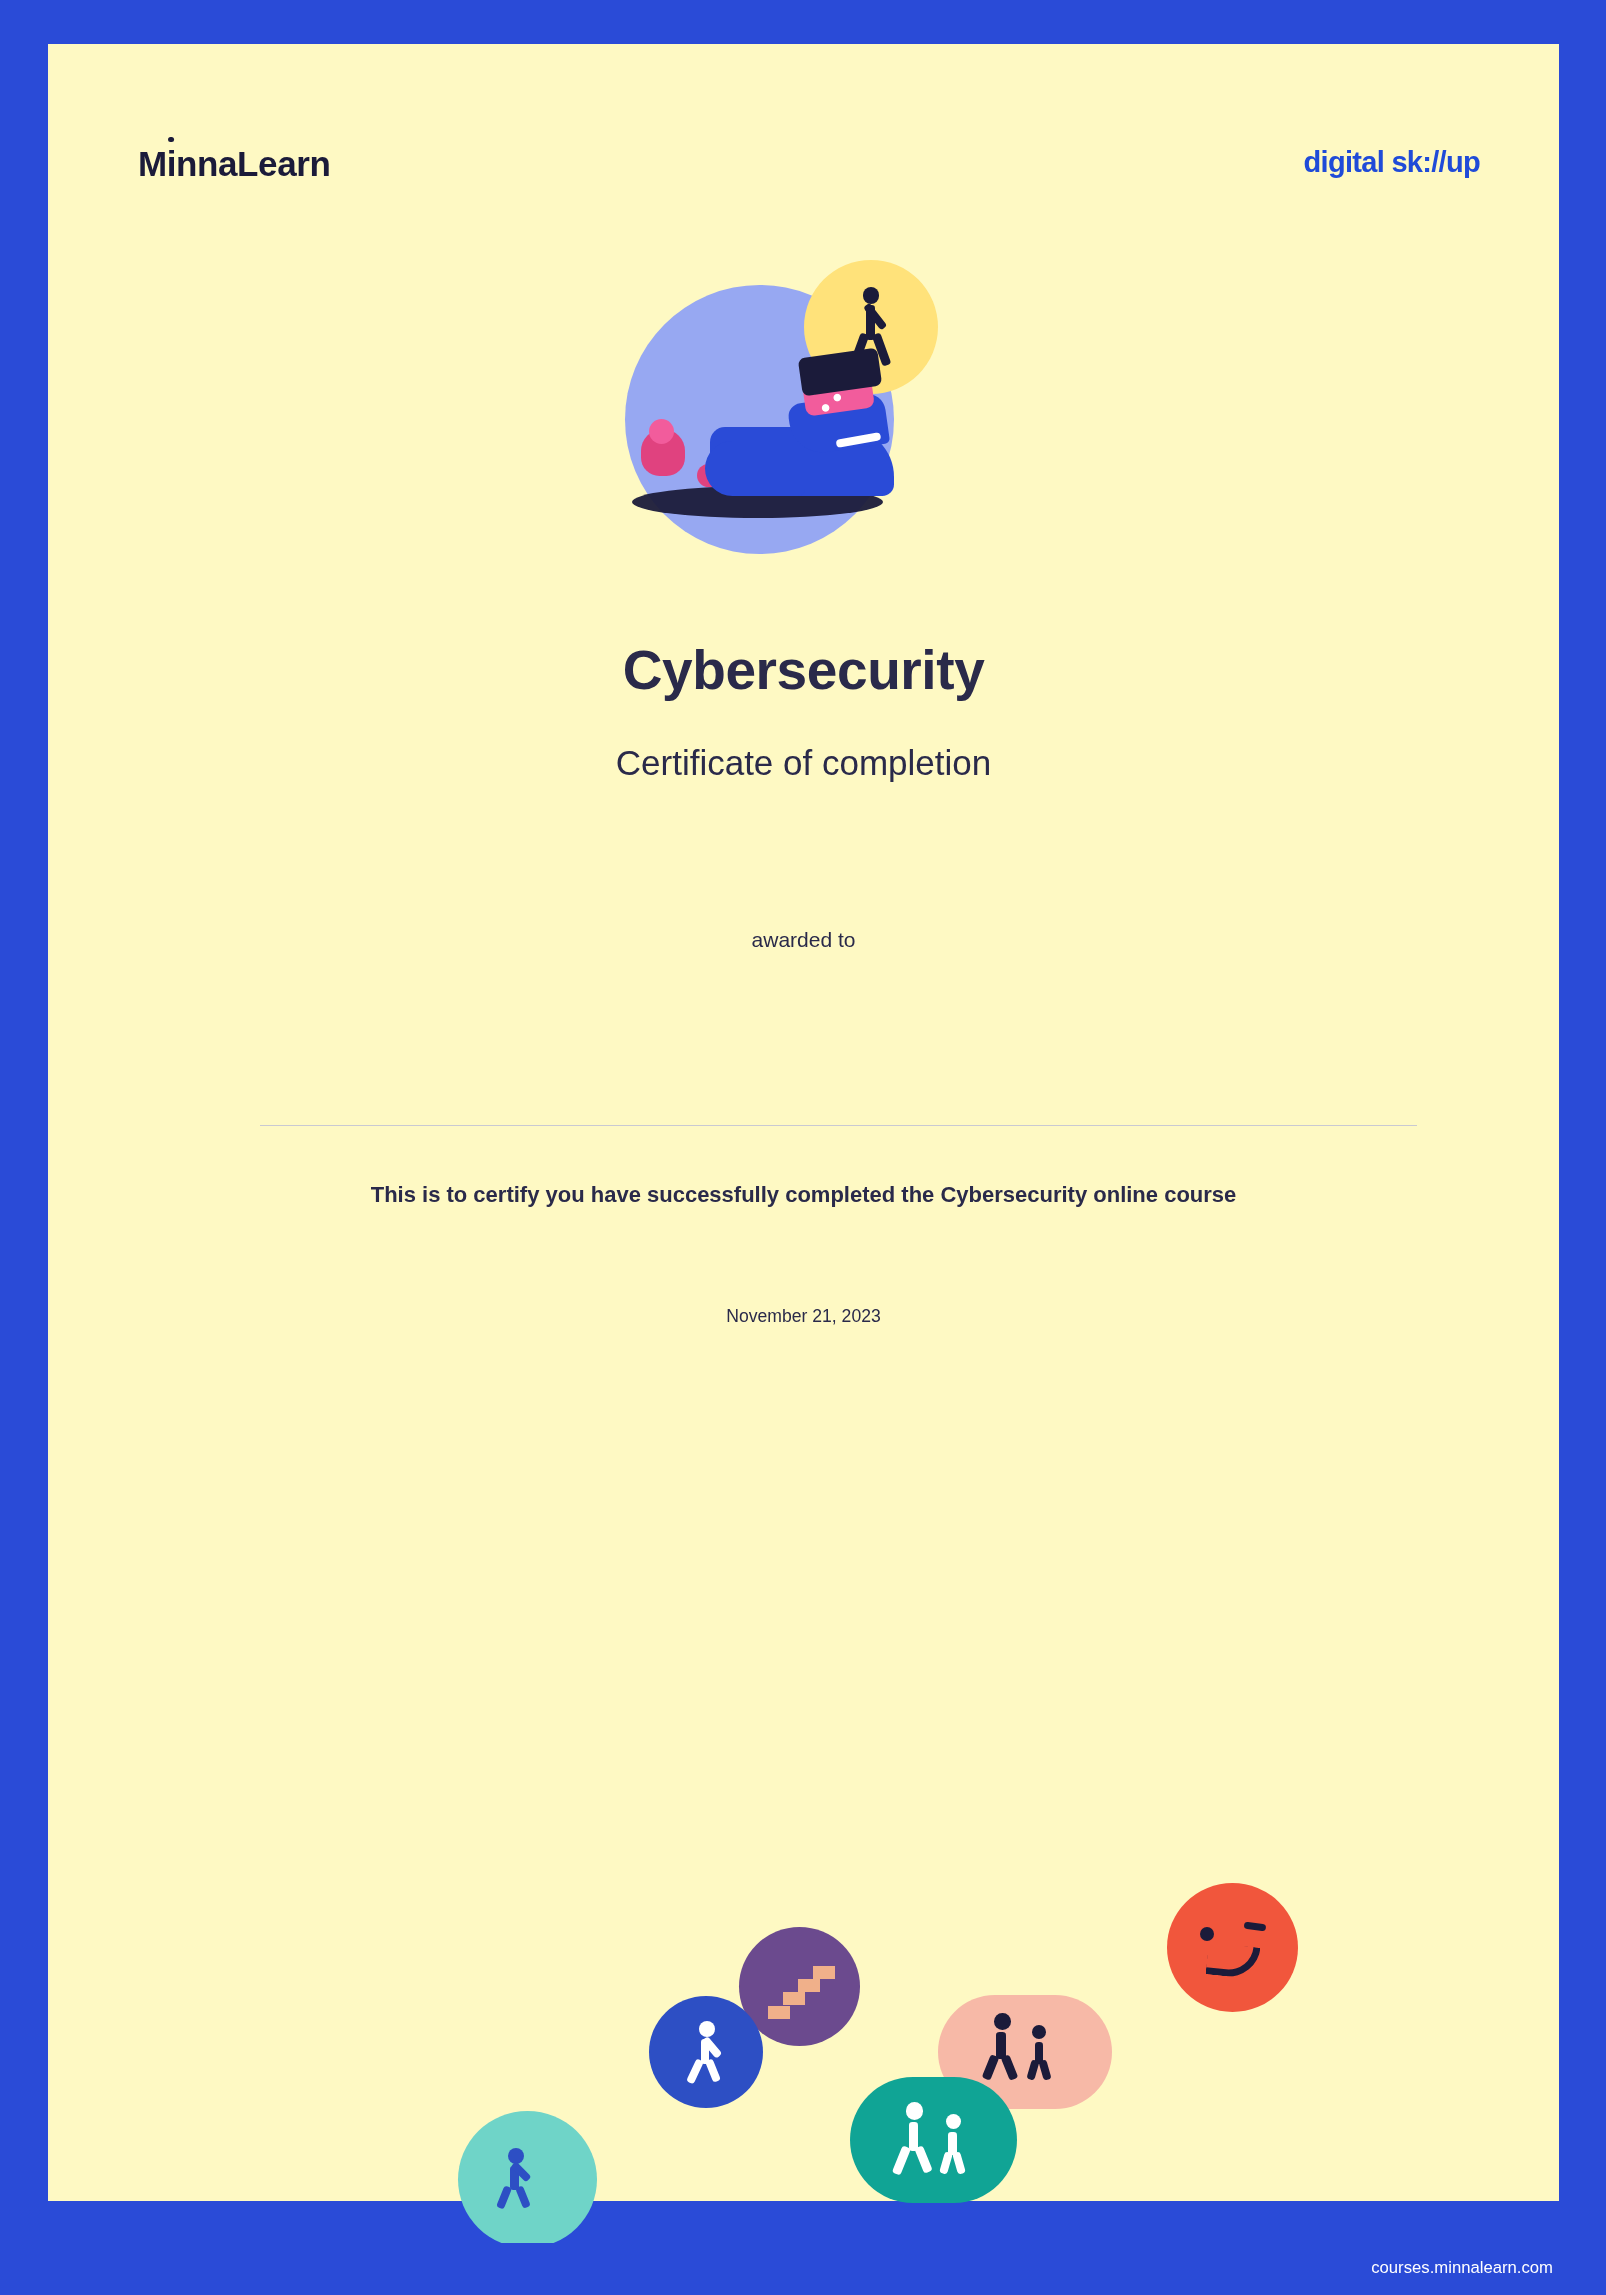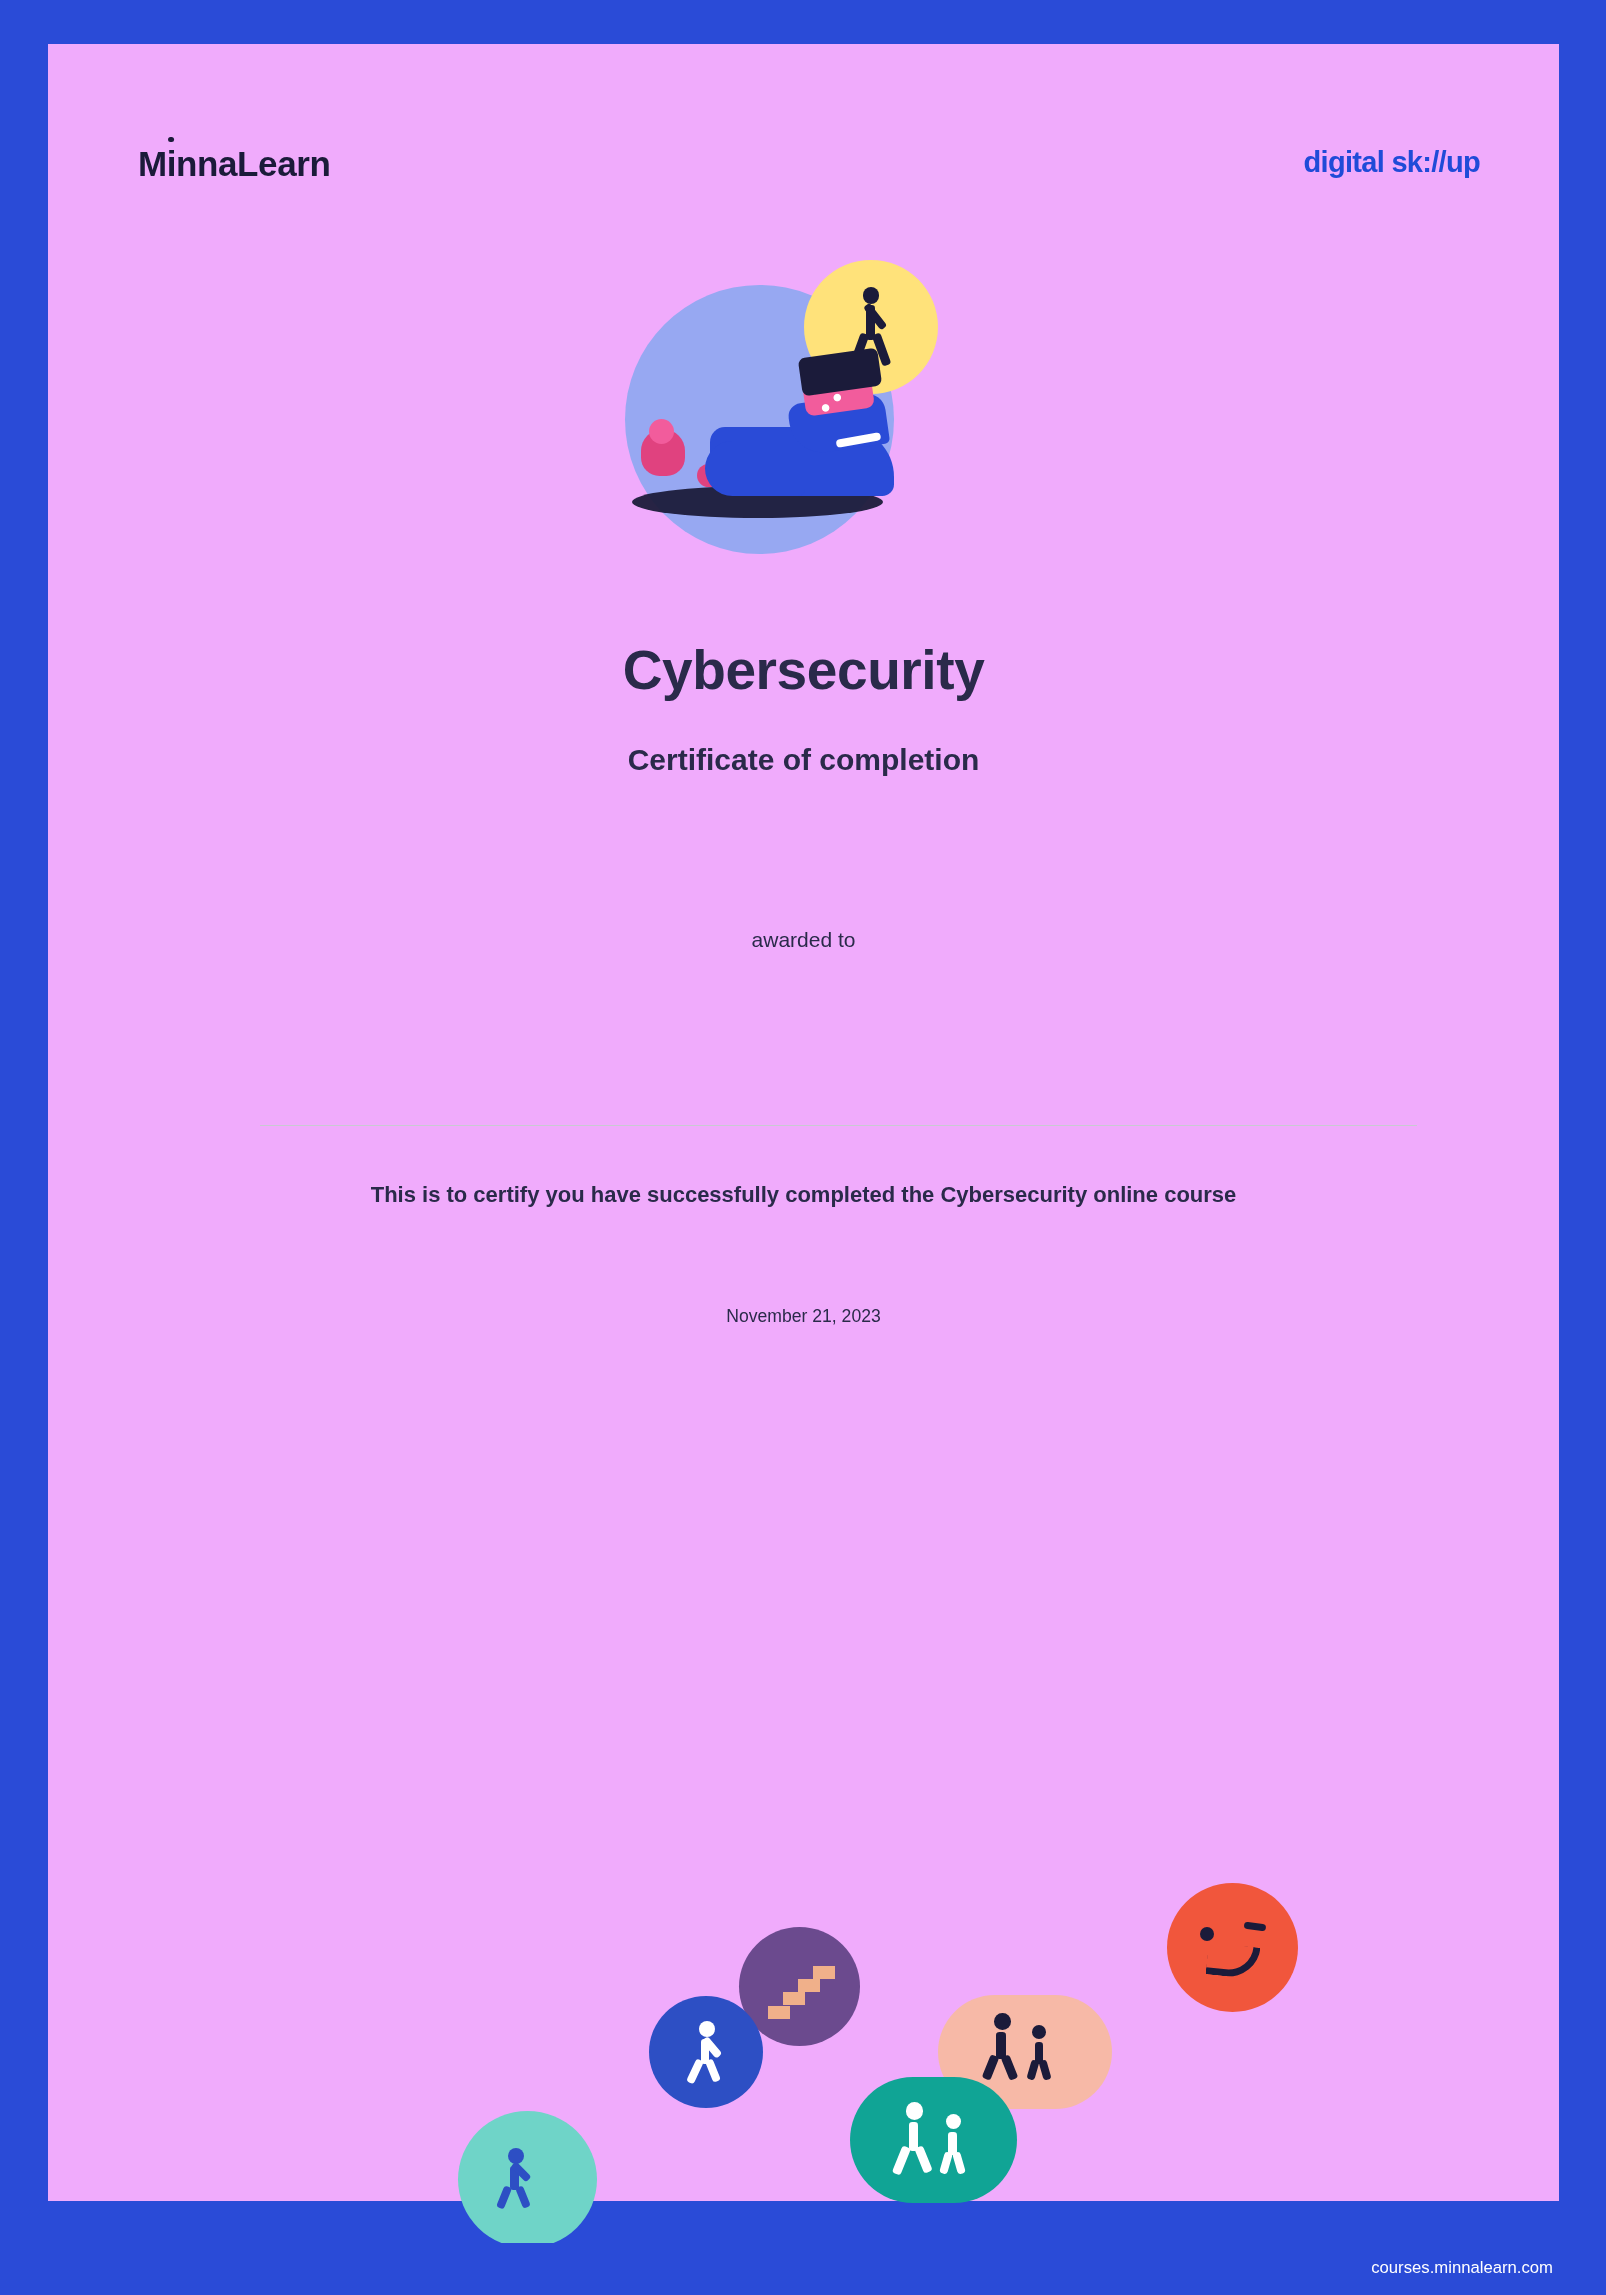--- a/index.html
+++ b/index.html
@@ -15,21 +15,21 @@
     height: 2295px;
     background: #2a4bd7;
     overflow: hidden;
   }
   .sheet {
     position: absolute;
     left: 48px;
     top: 44px;
     width: 1511px;
     height: 2157px;
-    background: #f0abfc;
+    background: #fef9c3;
   }
 
   
   .header {
     position: absolute;
     left: 0; top: 0;
     width: 100%;
     height: 142px;
   }
   .brand {
@@ -251,22 +251,22 @@
     font-size: 55px;
     font-weight: 700;
     color: #2a2a4a;
     letter-spacing: -0.4px;
   }
   .subtitle {
     position: absolute;
     left: 0; top: 699px;
     width: 100%;
     text-align: center;
-    font-size: 30px;
-    font-weight: 700;
+    font-size: 35px;
+    font-weight: 400;
     color: #2a2a4a;
   }
   .awarded {
     position: absolute;
     left: 0; top: 884px;
     width: 100%;
     text-align: center;
     font-size: 21px;
     font-weight: 400;
     color: #2a2a4a;

